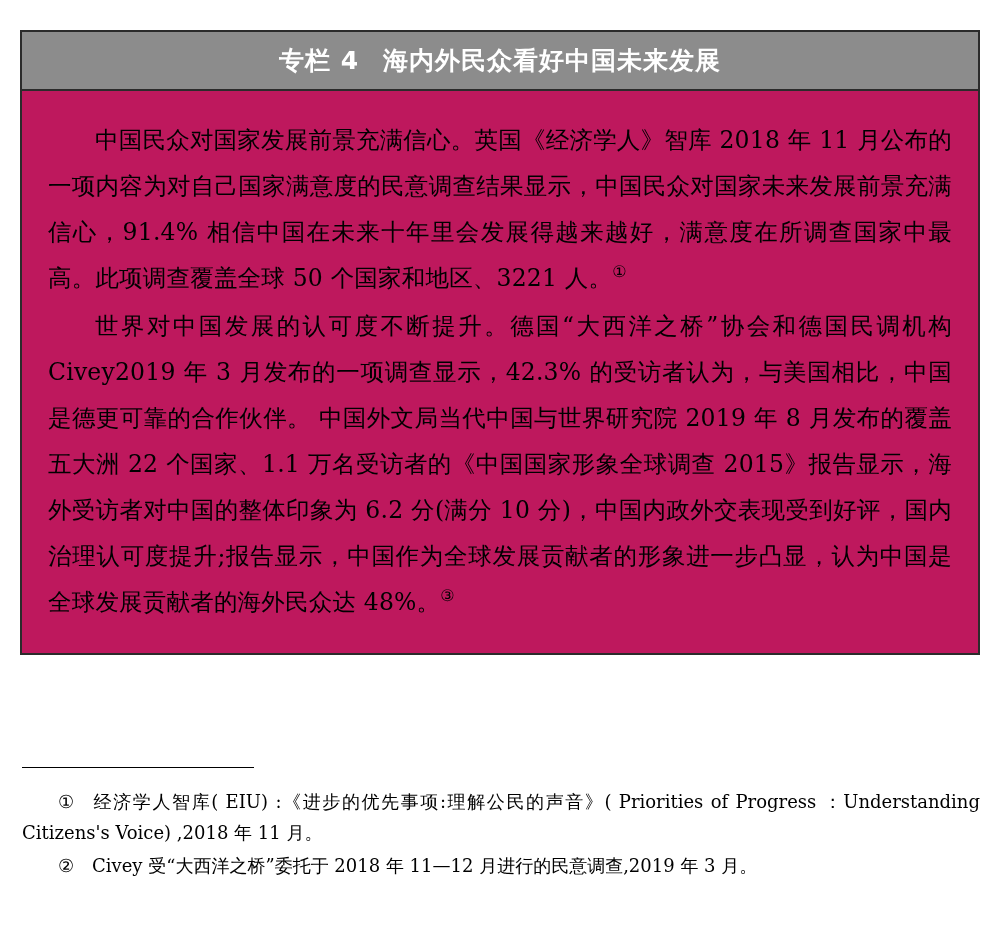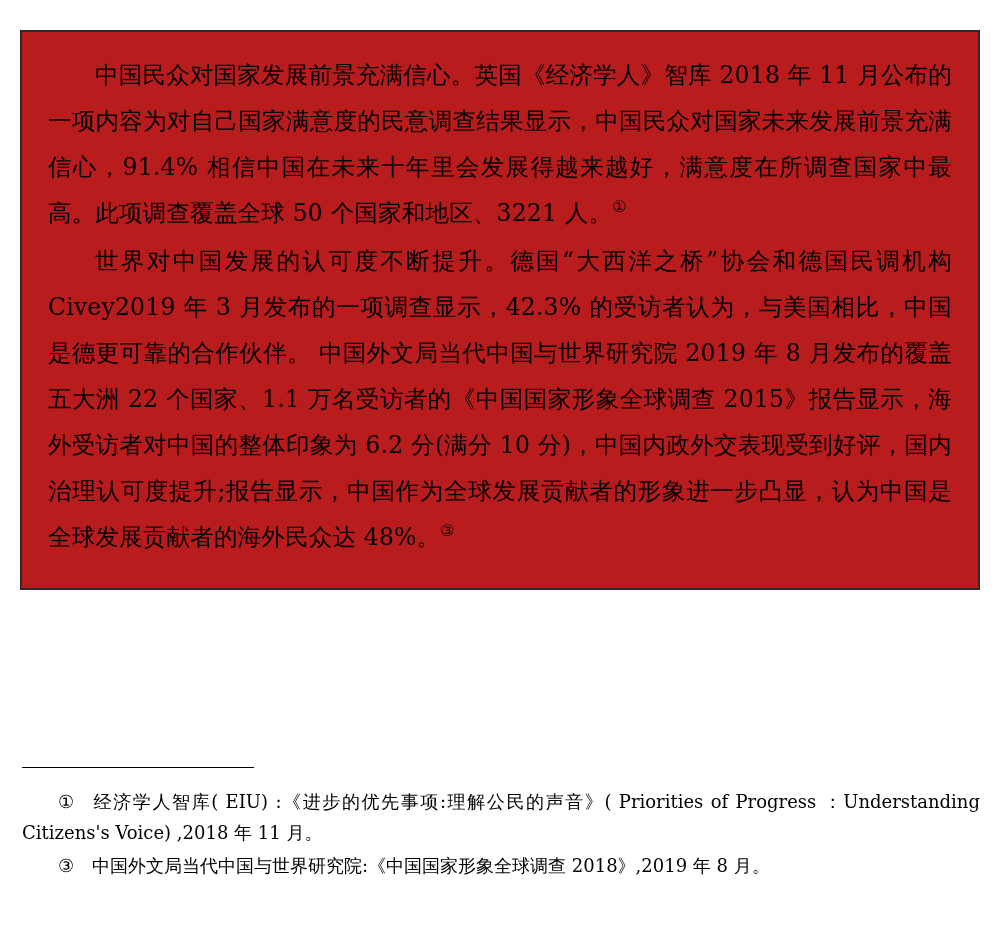--- a/index.html
+++ b/index.html
@@ -44,22 +44,22 @@
     padding: 12px 0 12px 0;
     border-bottom: 2px solid #2b2b2b;
     font-family: "DejaVu Sans", "Liberation Sans", sans-serif;
   }
   .box-header .hdr-gap {
     display: inline-block;
     width: 24px;
   }
 
   .box-body {
-    background: #b91c1c;
-    padding: 20px 26px 26px 26px;
+    background: #be185d;
+    padding: 26px 26px 26px 26px;
   }
 
   .para {
     font-size: 23.5px;
     line-height: 46px;
     text-align: justify;
     text-justify: inter-ideograph;
     text-indent: 2em;
     margin: 0 0 2px 0;
     letter-spacing: 0.2px;
@@ -106,28 +106,31 @@
     font-family: "DejaVu Serif", "Liberation Serif", serif;
   }
 </style>
 </head>
 <body>
 
 <div class="page">
 
   <div class="box">
 
+    <div class="box-header">
+      <span>专栏 4</span><span class="hdr-gap"></span><span>海内外民众看好中国未来发展</span>
+    </div>
 
     <div class="box-body">
       <p class="para"><span>中国民众对国家发展前景充满信心。英国《经济学人》智库 2018 年 11 月公布的一项内容为对自己国家满意度的民意调查结果显示，中国民众对国家未来发展前景充满信心，91.4% 相信中国在未来十年里会发展得越来越好，满意度在所调查国家中最高。此项调查覆盖全球 50 个国家和地区、3221 人。</span><sup class="note">①</sup></p>
       <p class="para"><span>世界对中国发展的认可度不断提升。德国“大西洋之桥”协会和德国民调机构 Civey2019 年 3 月发布的一项调查显示，42.3% 的受访者认为，与美国相比，中国是德更可靠的合作伙伴。 中国外文局当代中国与世界研究院 2019 年 8 月发布的覆盖五大洲 22 个国家、1.1 万名受访者的《中国国家形象全球调查 2015》报告显示，海外受访者对中国的整体印象为 6.2 分(满分 10 分)，中国内政外交表现受到好评，国内治理认可度提升;报告显示，中国作为全球发展贡献者的形象进一步凸显，认为中国是全球发展贡献者的海外民众达 48%。</span><sup class="note">③</sup></p>
     </div>
 
   </div>
 
   <div class="footnote-rule"></div>
 
   <div class="footnotes">
     <p class="fn fn-indent"><span class="marker">①</span><span class="latin">经济学人智库( EIU) :《进步的优先事项:理解公民的声音》( Priorities of Progress ：Understanding Citizens's Voice) ,2018 年 11 月。</span></p>
-    <p class="fn fn-indent"><span class="marker">③</span><span class="latin">中国外文局当代中国与世界研究院:《中国国家形象全球调查 2018》,2019 年 8 月。</span></p>
+    <p class="fn fn-indent"><span class="marker">②</span><span class="latin">Civey 受“大西洋之桥”委托于 2018 年 11—12 月进行的民意调查,2019 年 3 月。</span></p>
   </div>
 
 </div>
 
 </body></html>

